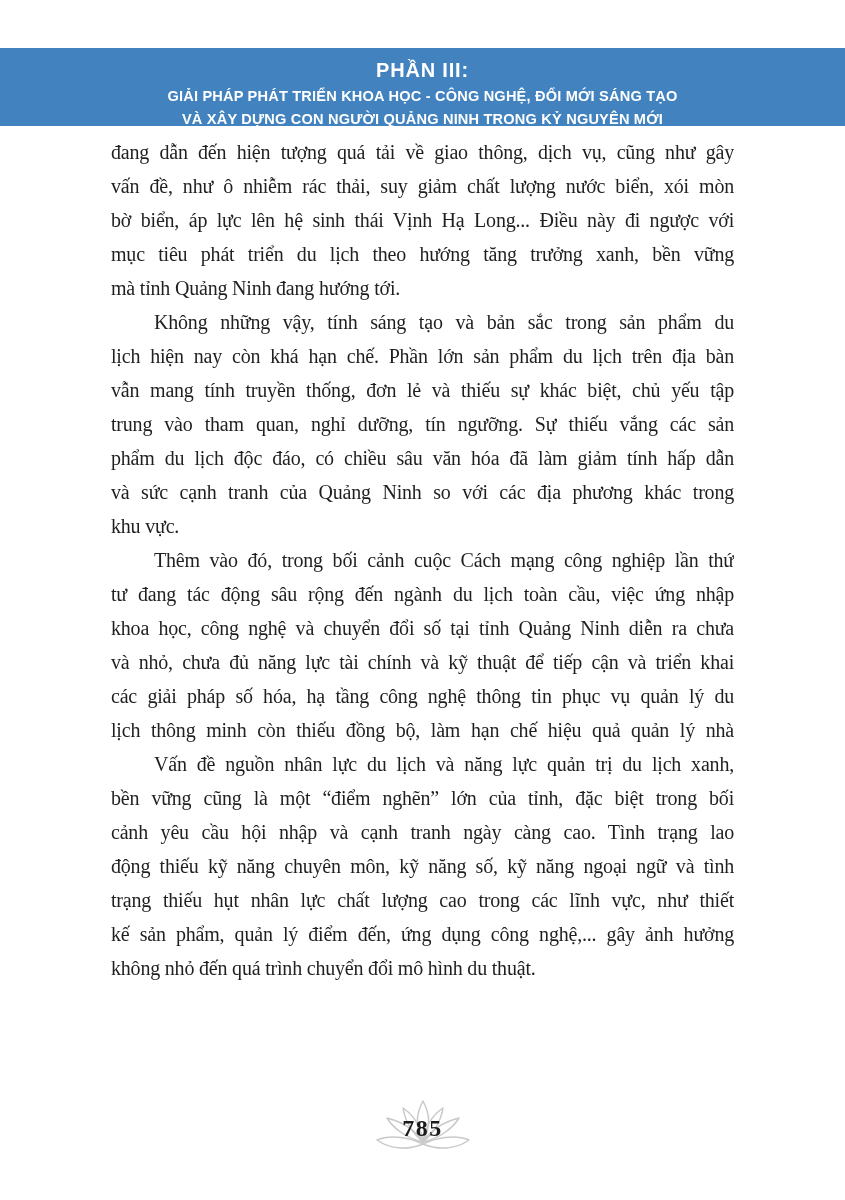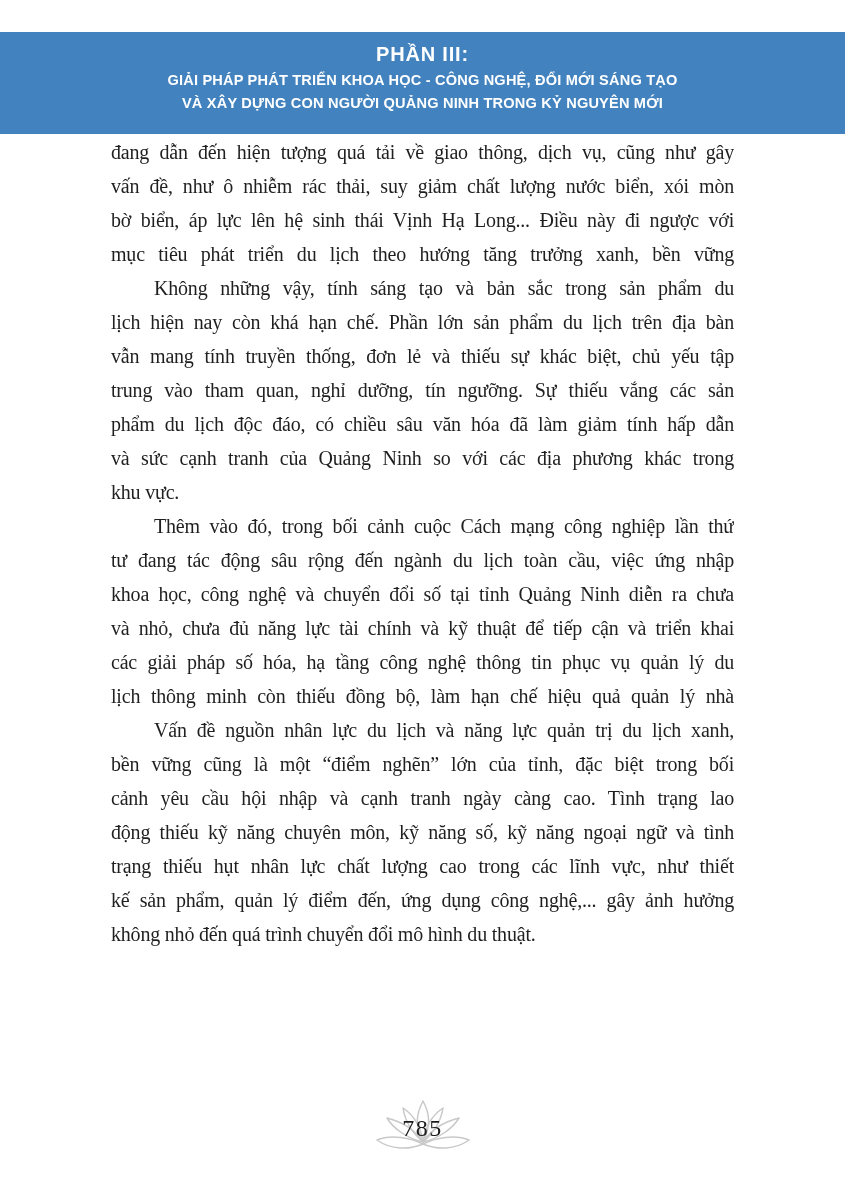--- a/index.html
+++ b/index.html
@@ -3,58 +3,59 @@
 <meta charset="utf-8">
 <style>
   :root { --band-bg:#4283bf; --band-fg:#ffffff; --body-fg:#1f1f1f; --lotus:#c9c9c9; }
   * { margin:0; padding:0; box-sizing:border-box; }
   html,body { background:#ffffff; }
   body { width:845px; height:1200px; position:relative; overflow:hidden;
          font-family:"Liberation Serif","DejaVu Serif",serif; }
   .page { position:absolute; inset:0; background:#ffffff; }
 
   
-  .band { position:absolute; top:32px; left:0; width:845px; height:102px;
+  .band { position:absolute; top:48px; left:0; width:845px; height:78px;
           background:var(--band-bg); color:var(--band-fg); text-align:center;
           font-family:"Liberation Sans","DejaVu Sans",sans-serif; }
   .band-title { margin-top:11px; font-size:20px; font-weight:bold; letter-spacing:0.8px; }
   .band-sub { margin-top:5px; font-size:15.5px; font-weight:bold; letter-spacing:0.2px;
               transform:scaleX(0.94); transform-origin:center; white-space:nowrap; }
 
   
   .content { position:absolute; left:111px; top:135px; width:623px;
              color:var(--body-fg); font-size:20px; letter-spacing:-0.2px; }
   .line { height:34px; line-height:34px; text-align:justify; text-align-last:justify;
           overflow:hidden; white-space:normal; }
   .line.pfirst { text-indent:43px; }
   .line.plast { text-align:left; text-align-last:left; }
 
   
   .footer { position:absolute; top:1098px; left:0; width:845px; }
   .lotus-wrap { position:relative; width:120px; height:62px; margin:0 auto; }
   .lotus-wrap svg { position:absolute; top:0; left:0; }
   .page-num { position:absolute; top:17px; left:0; width:100%; text-align:center;
-              font-size:24px; font-weight:normal; color:#1b1b1b; letter-spacing:1.5px; }
+              font-size:24px; font-weight:bold; color:#1b1b1b; letter-spacing:1.5px; }
 </style>
 </head>
 <body>
 
 <div class="page">
 
   <div class="band">
     <div class="band-title">PHẦN III:</div>
     <div class="band-sub">GIẢI PHÁP PHÁT TRIỂN KHOA HỌC - CÔNG NGHỆ, ĐỔI MỚI SÁNG TẠO</div>
     <div class="band-sub">VÀ XÂY DỰNG CON NGƯỜI QUẢNG NINH TRONG KỶ NGUYÊN MỚI</div>
   </div>
 
   <div class="content">
       <div class="line">đang dẫn đến hiện tượng quá tải về giao thông, dịch vụ, cũng như gây</div>
       <div class="line">vấn đề, như ô nhiễm rác thải, suy giảm chất lượng nước biển, xói mòn</div>
       <div class="line">bờ biển, áp lực lên hệ sinh thái Vịnh Hạ Long... Điều này đi ngược với</div>
       <div class="line">mục tiêu phát triển du lịch theo hướng tăng trưởng xanh, bền vững</div>
+      <div class="line plast">mà tỉnh Quảng Ninh đang hướng tới.</div>
       <div class="line pfirst">Không những vậy, tính sáng tạo và bản sắc trong sản phẩm du</div>
       <div class="line">lịch hiện nay còn khá hạn chế. Phần lớn sản phẩm du lịch trên địa bàn</div>
       <div class="line">vẫn mang tính truyền thống, đơn lẻ và thiếu sự khác biệt, chủ yếu tập</div>
       <div class="line">trung vào tham quan, nghỉ dưỡng, tín ngưỡng. Sự thiếu vắng các sản</div>
       <div class="line">phẩm du lịch độc đáo, có chiều sâu văn hóa đã làm giảm tính hấp dẫn</div>
       <div class="line">và sức cạnh tranh của Quảng Ninh so với các địa phương khác trong</div>
       <div class="line plast">khu vực.</div>
       <div class="line pfirst">Thêm vào đó, trong bối cảnh cuộc Cách mạng công nghiệp lần thứ</div>
       <div class="line">tư đang tác động sâu rộng đến ngành du lịch toàn cầu, việc ứng nhập</div>
       <div class="line">khoa học, công nghệ và chuyển đổi số tại tỉnh Quảng Ninh diễn ra chưa</div>

